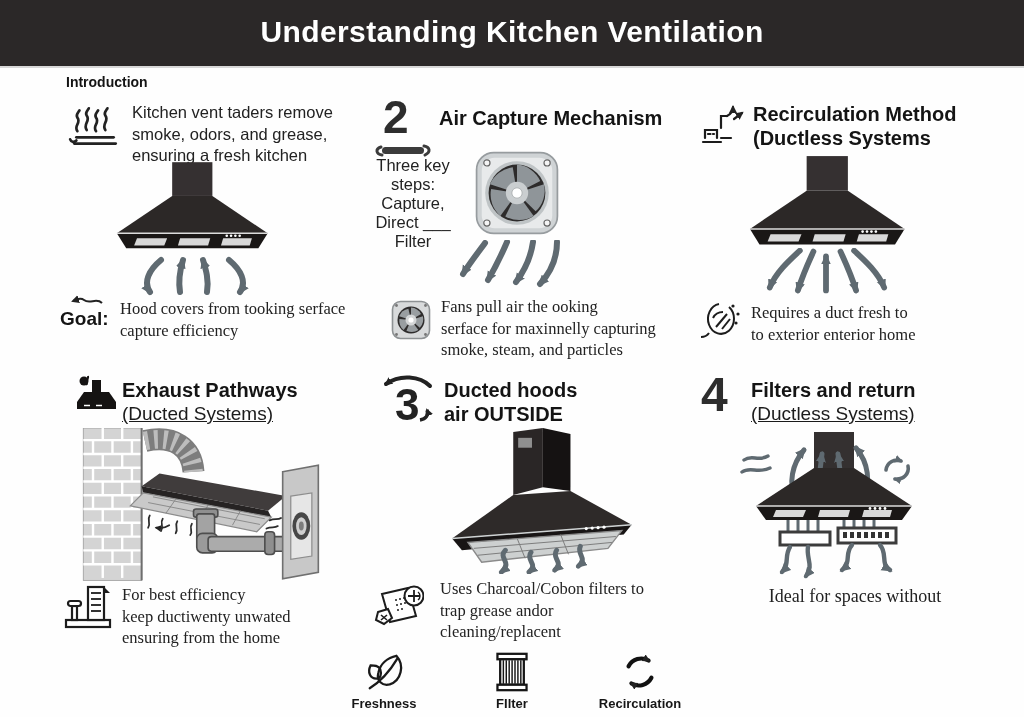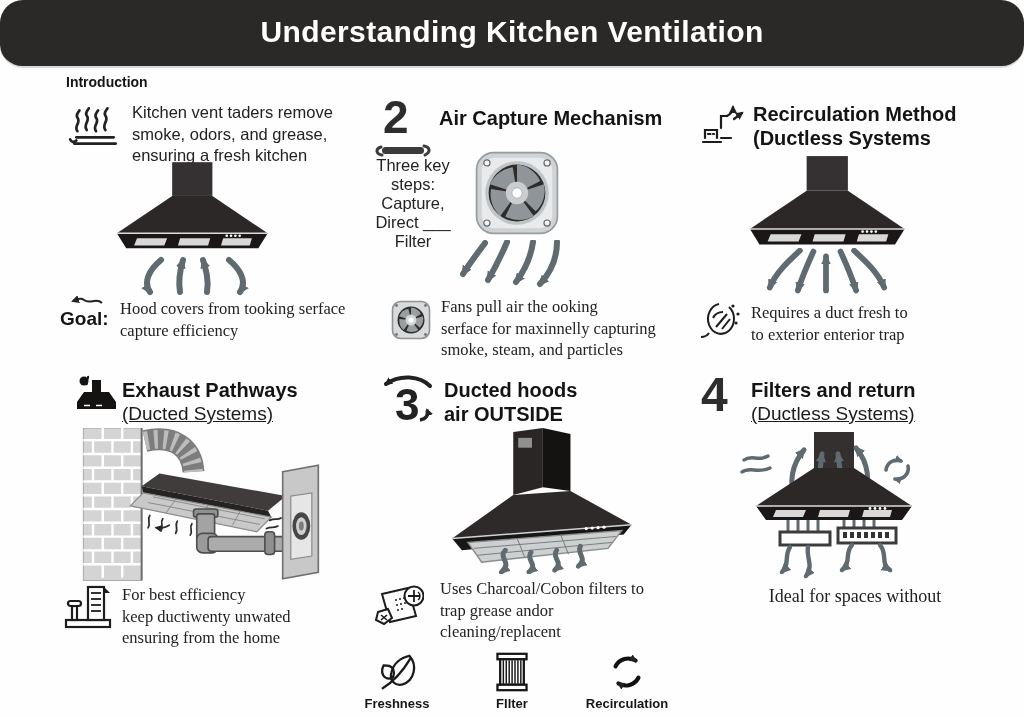--- a/index.html
+++ b/index.html
@@ -1,29 +1,29 @@
 <!DOCTYPE html>
 <html><head>
 <meta charset="utf-8">
 <style>
   html,body{margin:0;padding:0;background:#ffffff;}
   body{font-family:"Liberation Sans",sans-serif;color:#1e1e1e;}
   .page{position:relative;width:1024px;height:717px;background:#fefefe;overflow:hidden;}
   .abs{position:absolute;}
-  .header{left:0;top:0;width:1024px;height:66px;background:#2b2828;border-bottom:2px solid #d8d8d8;border-radius:23px;}
+  .header{left:0;top:0;width:1024px;height:66px;background:#2b2828;border-bottom:2px solid #d8d8d8;}
   .title{width:100%;text-align:center;line-height:64px;color:#ffffff;font-size:30px;font-weight:bold;letter-spacing:.4px;}
   .h1{font-size:14px;font-weight:bold;color:#141414;}
   .h2{font-size:20px;font-weight:bold;color:#141414;line-height:24px;}
   .sub{font-size:19px;font-weight:normal;color:#1b1b1b;line-height:23px;text-decoration:underline;}
   .body-line{font-size:16.5px;line-height:21.5px;color:#222;}
   .cap-line{font-size:16.5px;line-height:21.5px;color:#222;font-family:Liberation Serif, serif;}
   .bignum{font-size:46px;font-weight:bold;color:#2d2d2d;line-height:46px;}
   .steps{font-size:16.5px;line-height:19px;color:#222;text-align:center;}
   .goal{font-size:19px;font-weight:bold;color:#141414;}
-  .legend{left:0;top:652px;width:1024px;display:flex;justify-content:center;gap:31px;align-items:flex-end;}
+  .legend{left:0;top:652px;width:1024px;display:flex;justify-content:center;gap:44px;align-items:flex-end;}
   .legend-item{display:flex;flex-direction:column;align-items:center;width:84px;}
   .legend-label{font-size:13px;font-weight:bold;color:#161616;margin-top:4px;}
   svg{display:block;}
 </style>
 </head>
 <body>
 
 <div class="page">
 
   <svg width="0" height="0" style="position:absolute" aria-hidden="true">
@@ -213,21 +213,21 @@
         <path d="M10 37 c-2 3 -5 4 -8 4"></path>
       </g>
       <g fill="#1c1c1c">
           <circle cx="34" cy="10" r="1.6"></circle>
           <circle cx="39" cy="18" r="1.6"></circle>
           <circle cx="37" cy="27" r="1.6"></circle>
         </g>
     </svg>
     <div class="abs" style="left:56px;top:208px">
       <div class="cap-line">Requires a duct fresh to</div>
-      <div class="cap-line">to exterior enterior trap</div>
+      <div class="cap-line">to exterior enterior home</div>
     </div>
   </div>
 
   <div class="abs" style="left:58px;top:372px;width:325px;height:290px">
     <svg class="abs" style="left:14px;top:2px" width="46" height="46" viewBox="0 0 46 46">
       <path d="M15 11 c-2 -4 2 -6 1 -9" stroke="#151312" stroke-width="2" fill="none"></path>
       <circle cx="12" cy="7" r="4.5" fill="#151312"></circle>
       <rect x="20" y="6" width="9" height="12" fill="#151312"></rect>
       <polygon points="12,18 37,18 44,28 5,28" fill="#151312"></polygon>
       <rect x="5" y="28" width="39" height="7" fill="#151312"></rect>

